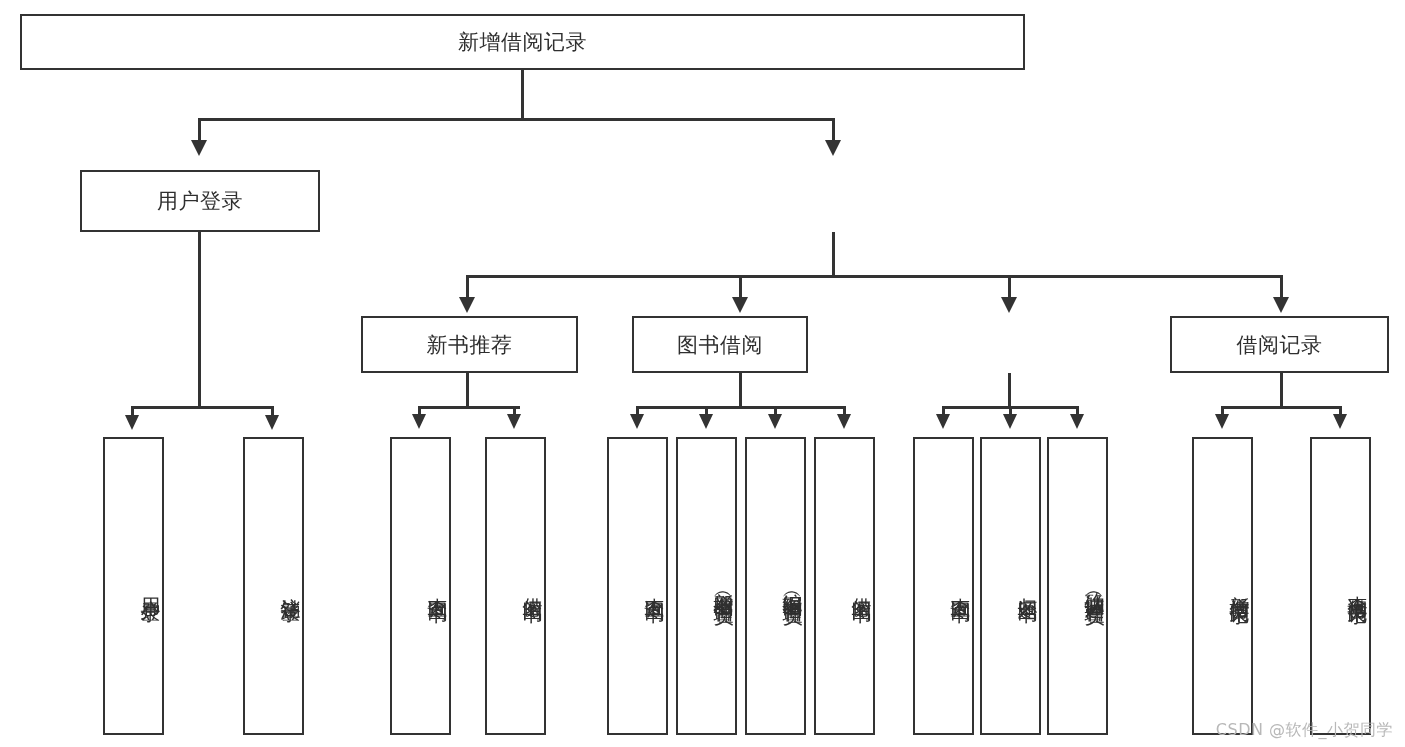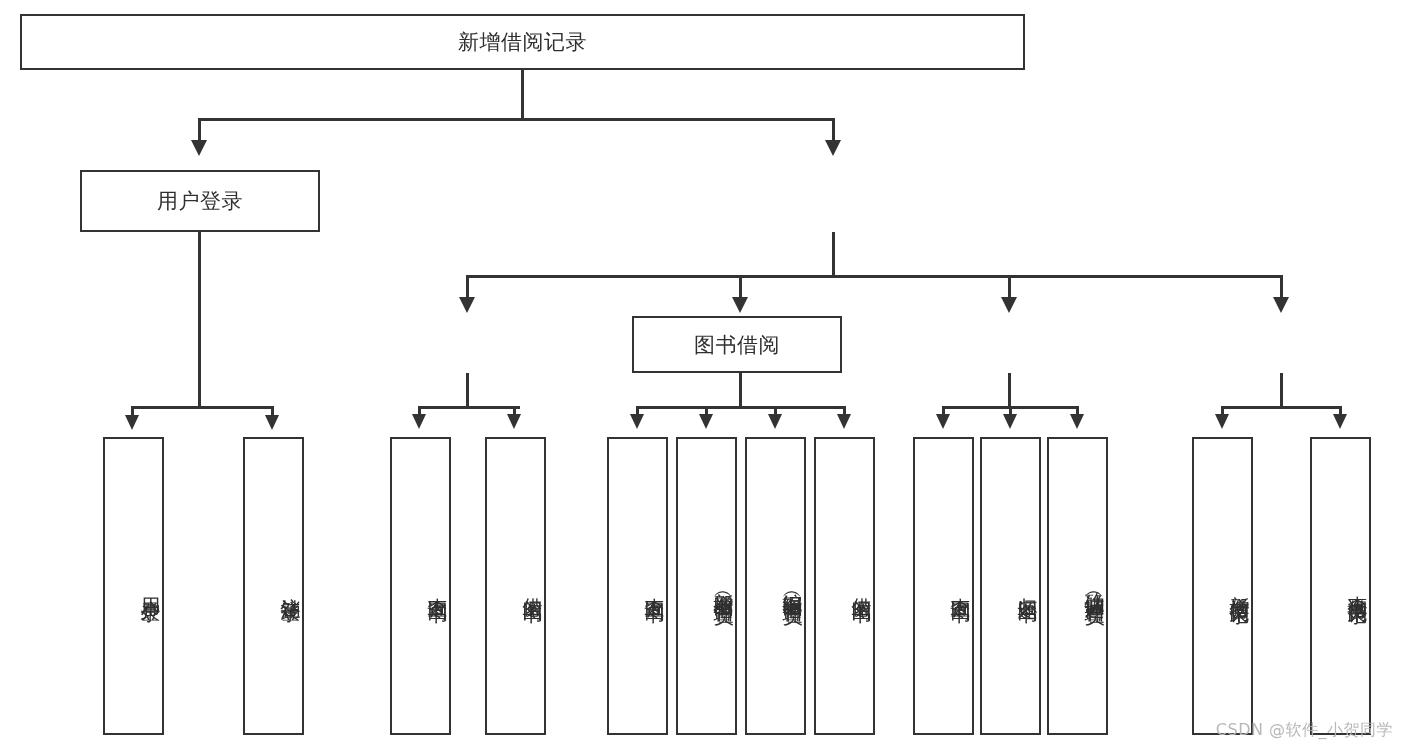--- a/index.html
+++ b/index.html
@@ -109,22 +109,28 @@
   <div class="edge edge-h" style="left:466px; top:275px; width:814px;"></div>
   <div class="edge edge-v" style="left:466px; top:275px; height:25px;"></div>
   <div class="arrow" style="left:459px; top:297px;"></div>
   <div class="edge edge-v" style="left:739px; top:275px; height:25px;"></div>
   <div class="arrow" style="left:732px; top:297px;"></div>
   <div class="edge edge-v" style="left:1008px; top:275px; height:25px;"></div>
   <div class="arrow" style="left:1001px; top:297px;"></div>
   <div class="edge edge-v" style="left:1280px; top:275px; height:25px;"></div>
   <div class="arrow" style="left:1273px; top:297px;"></div>
 
-  <div class="node node-h" style="left:632px; top:316px; width:210px; height:57px;">
+  <div class="node node-h" style="left:361px; top:316px; width:217px; height:57px;">
+    <span>新书推荐</span>
+  </div>
+  <div class="node node-h" style="left:632px; top:316px; width:176px; height:57px;">
     <span>图书借阅</span>
+  </div>
+  <div class="node node-h" style="left:1170px; top:316px; width:219px; height:57px;">
+    <span>借阅记录</span>
   </div>
 
   <div class="edge edge-v" style="left:466px; top:373px; height:33px;"></div>
   <div class="edge edge-h" style="left:418px; top:406px; width:102px;"></div>
   <div class="edge edge-v" style="left:418px; top:406px; height:10px;"></div>
   <div class="arrow-sm" style="left:412px; top:414px;"></div>
   <div class="edge edge-v" style="left:513px; top:406px; height:10px;"></div>
   <div class="arrow-sm" style="left:507px; top:414px;"></div>
 
   <div class="edge edge-v" style="left:739px; top:373px; height:33px;"></div>

